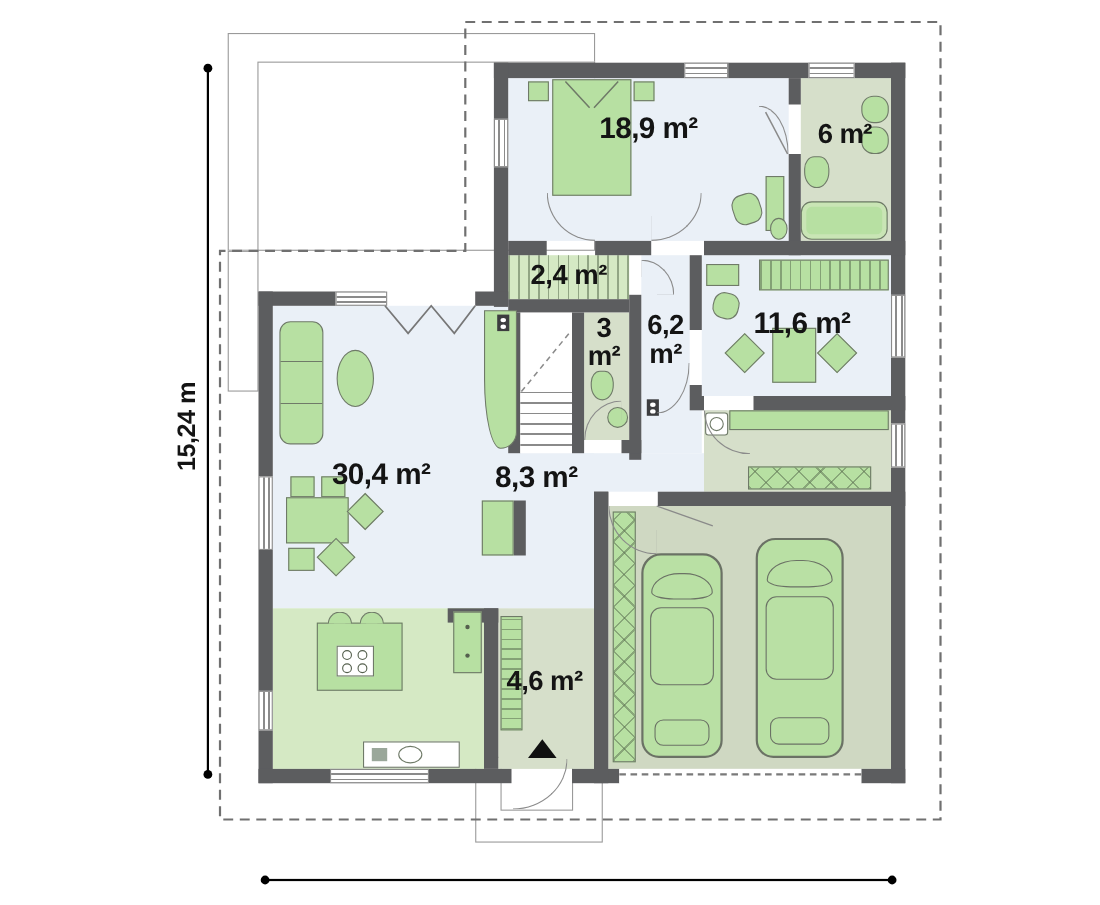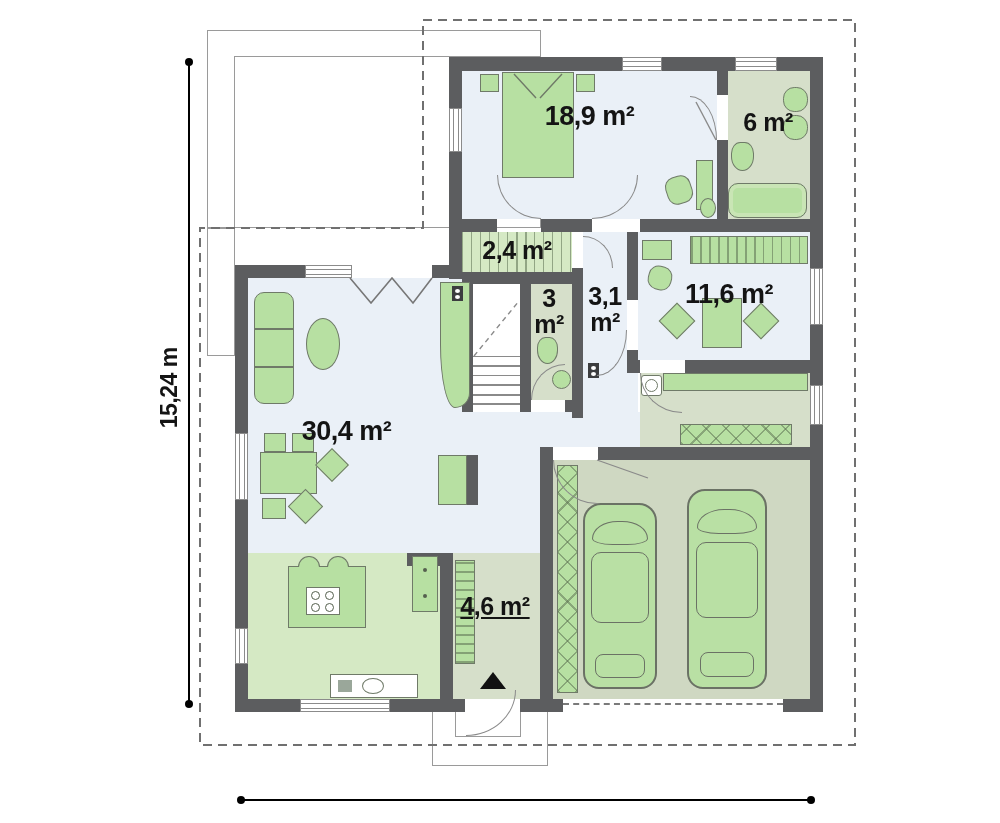--- a/index.html
+++ b/index.html
@@ -225,26 +225,27 @@
   </svg>
 
   <div class="lbl f27" style="left:462px;top:103px;width:255px;">18,9 m²</div>
   <div class="lbl f25" style="left:722px;top:110px;width:92px;">6 m²</div>
   <div class="lbl f25" style="left:462px;top:238px;width:110px;">2,4 m²</div>
   <div class="lbl f25" style="left:526px;top:286px;width:46px;">
     <span>3</span><br>
     <span>m²</span>
   </div>
   <div class="lbl f25" style="left:578px;top:284px;width:54px;">
-    <span>3,1</span><br>
+    <span>6,2</span><br>
     <span>m²</span>
   </div>
   <div class="lbl f27" style="left:648px;top:281px;width:162px;">11,6 m²</div>
   <div class="lbl f27" style="left:248px;top:418px;width:197px;">30,4 m²</div>
-  <div class="lbl f25" style="left:440px;top:594px;width:110px;text-decoration:underline;">4,6 m²</div>
+  <div class="lbl f27" style="left:420px;top:421px;width:135px;">8,3 m²</div>
+  <div class="lbl f25" style="left:440px;top:607px;width:110px;">4,6 m²</div>
 
   <div class="dimline" style="left:188px;top:62px;width:2px;height:643px;"></div>
   <div class="dot" style="left:185px;top:58px;"></div>
   <div class="dot" style="left:185px;top:700px;"></div>
   <div class="lbl f23" style="left:110px;top:376px;width:120px;transform:rotate(-90deg);">15,24 m</div>
 
   <div class="dimline" style="left:241px;top:799px;width:570px;height:2px;"></div>
   <div class="dot" style="left:237px;top:796px;"></div>
   <div class="dot" style="left:807px;top:796px;"></div>
 

